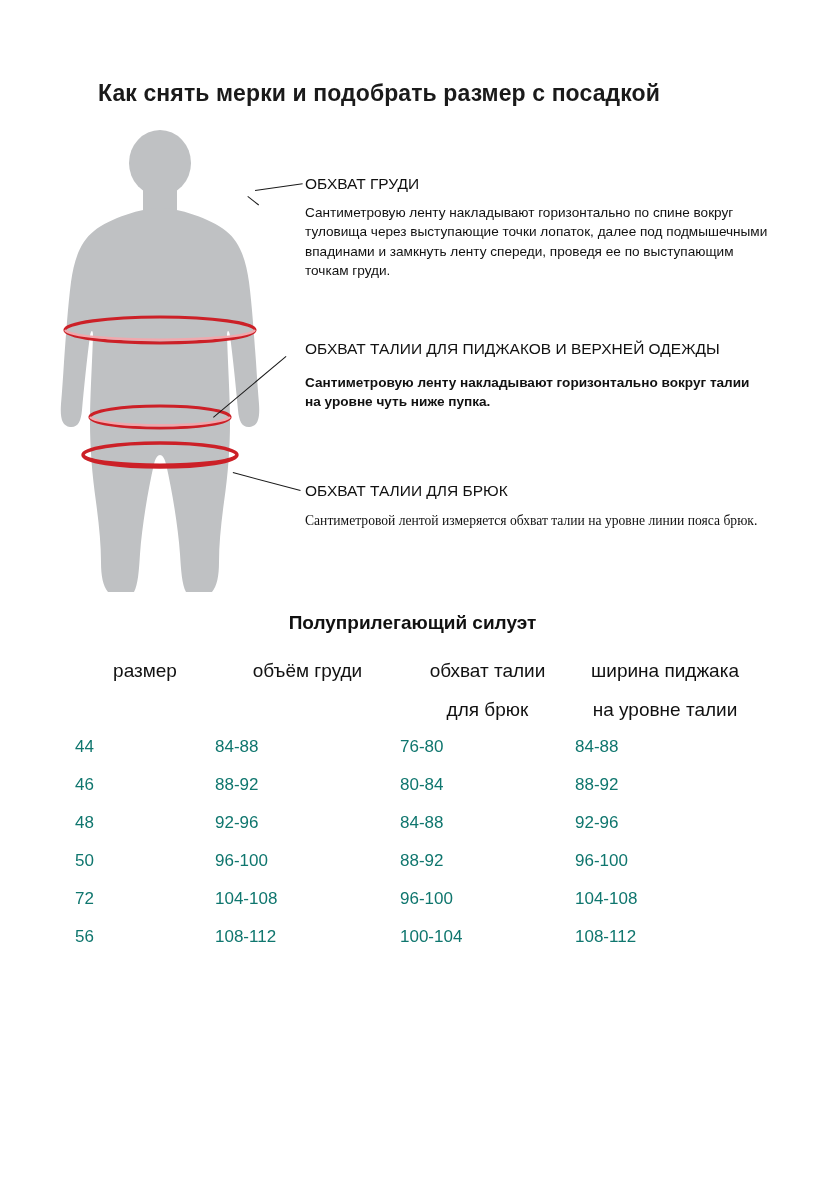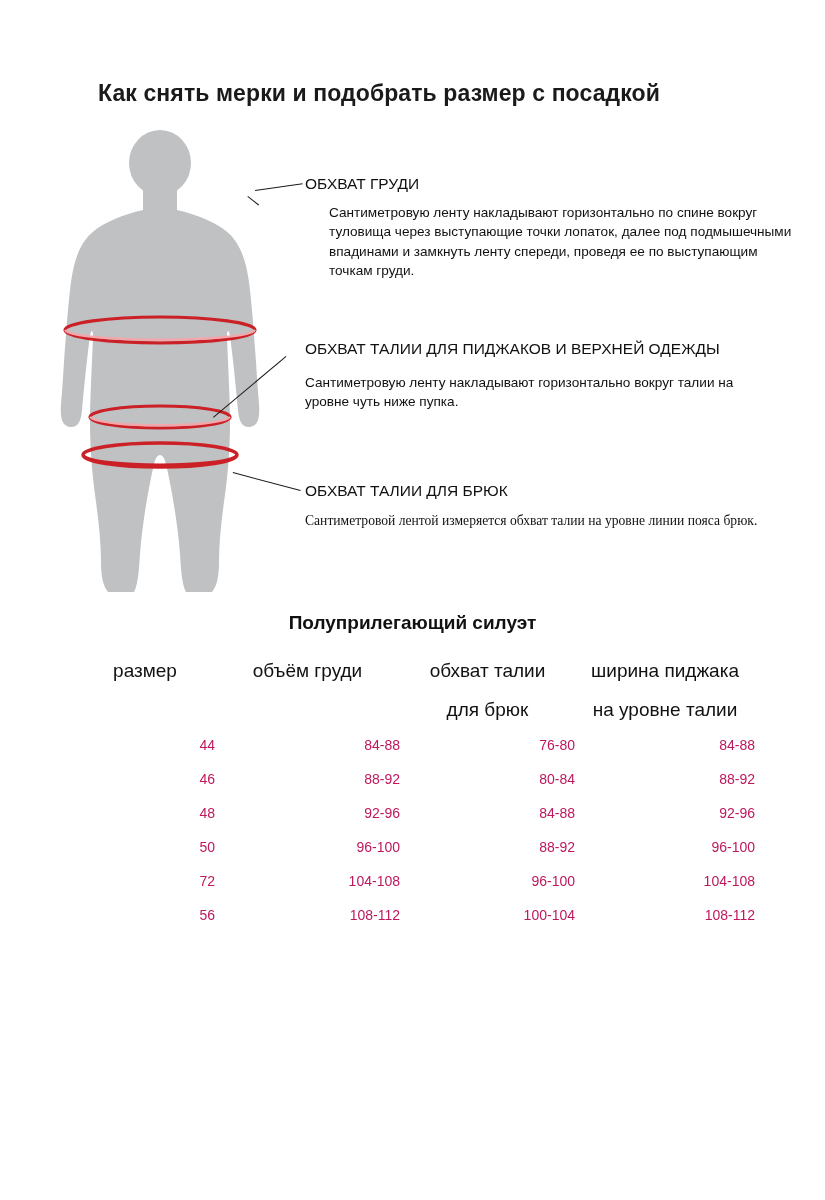--- a/index.html
+++ b/index.html
@@ -49,23 +49,23 @@
     color: #111111;
     white-space: nowrap;
   }
   .callout-body {
     position: absolute;
     font-size: 13.6px;
     line-height: 1.42;
     color: #111111;
   }
   #c1-head { left: 305px; top: 175px; }
-  #c1-body { left: 305px; top: 203px; width: 470px; margin-left: 24px; }
+  #c1-body { left: 305px; top: 203px; width: 470px; }
   #c2-head { left: 305px; top: 340px; }
-  #c2-body { left: 305px; top: 373px; width: 460px; }
+  #c2-body { left: 305px; top: 373px; width: 460px; font-weight: bold; }
   #c3-head { left: 305px; top: 482px; }
   #c3-body { left: 305px; top: 511px; width: 470px; font-family: Liberation Serif, serif; }
 
   
   .leader {
     position: absolute;
     height: 0;
     border-top: 1.6px solid #1a1a1a;
     transform-origin: 0 0;
   }
@@ -95,23 +95,23 @@
     padding: 2px 0;
     text-align: center;
     vertical-align: top;
   }
   table.sizes th .sub {
     display: block;
     margin-top: 17px;
     white-space: nowrap;
   }
   table.sizes td {
-    font-size: 14px;
-    color: #be185d;
-    text-align: right;
+    font-size: 17px;
+    color: #0f766e;
+    text-align: left;
     padding: 9px 0 9px 0;
   }
   table.sizes tbody tr:first-child td { padding-top: 14px; }
   .col-size { width: 140px; }
   .col-chest { width: 185px; }
   .col-waist { width: 175px; }
   .col-jacket { width: 180px; }
 </style>
 </head>
 <body>

